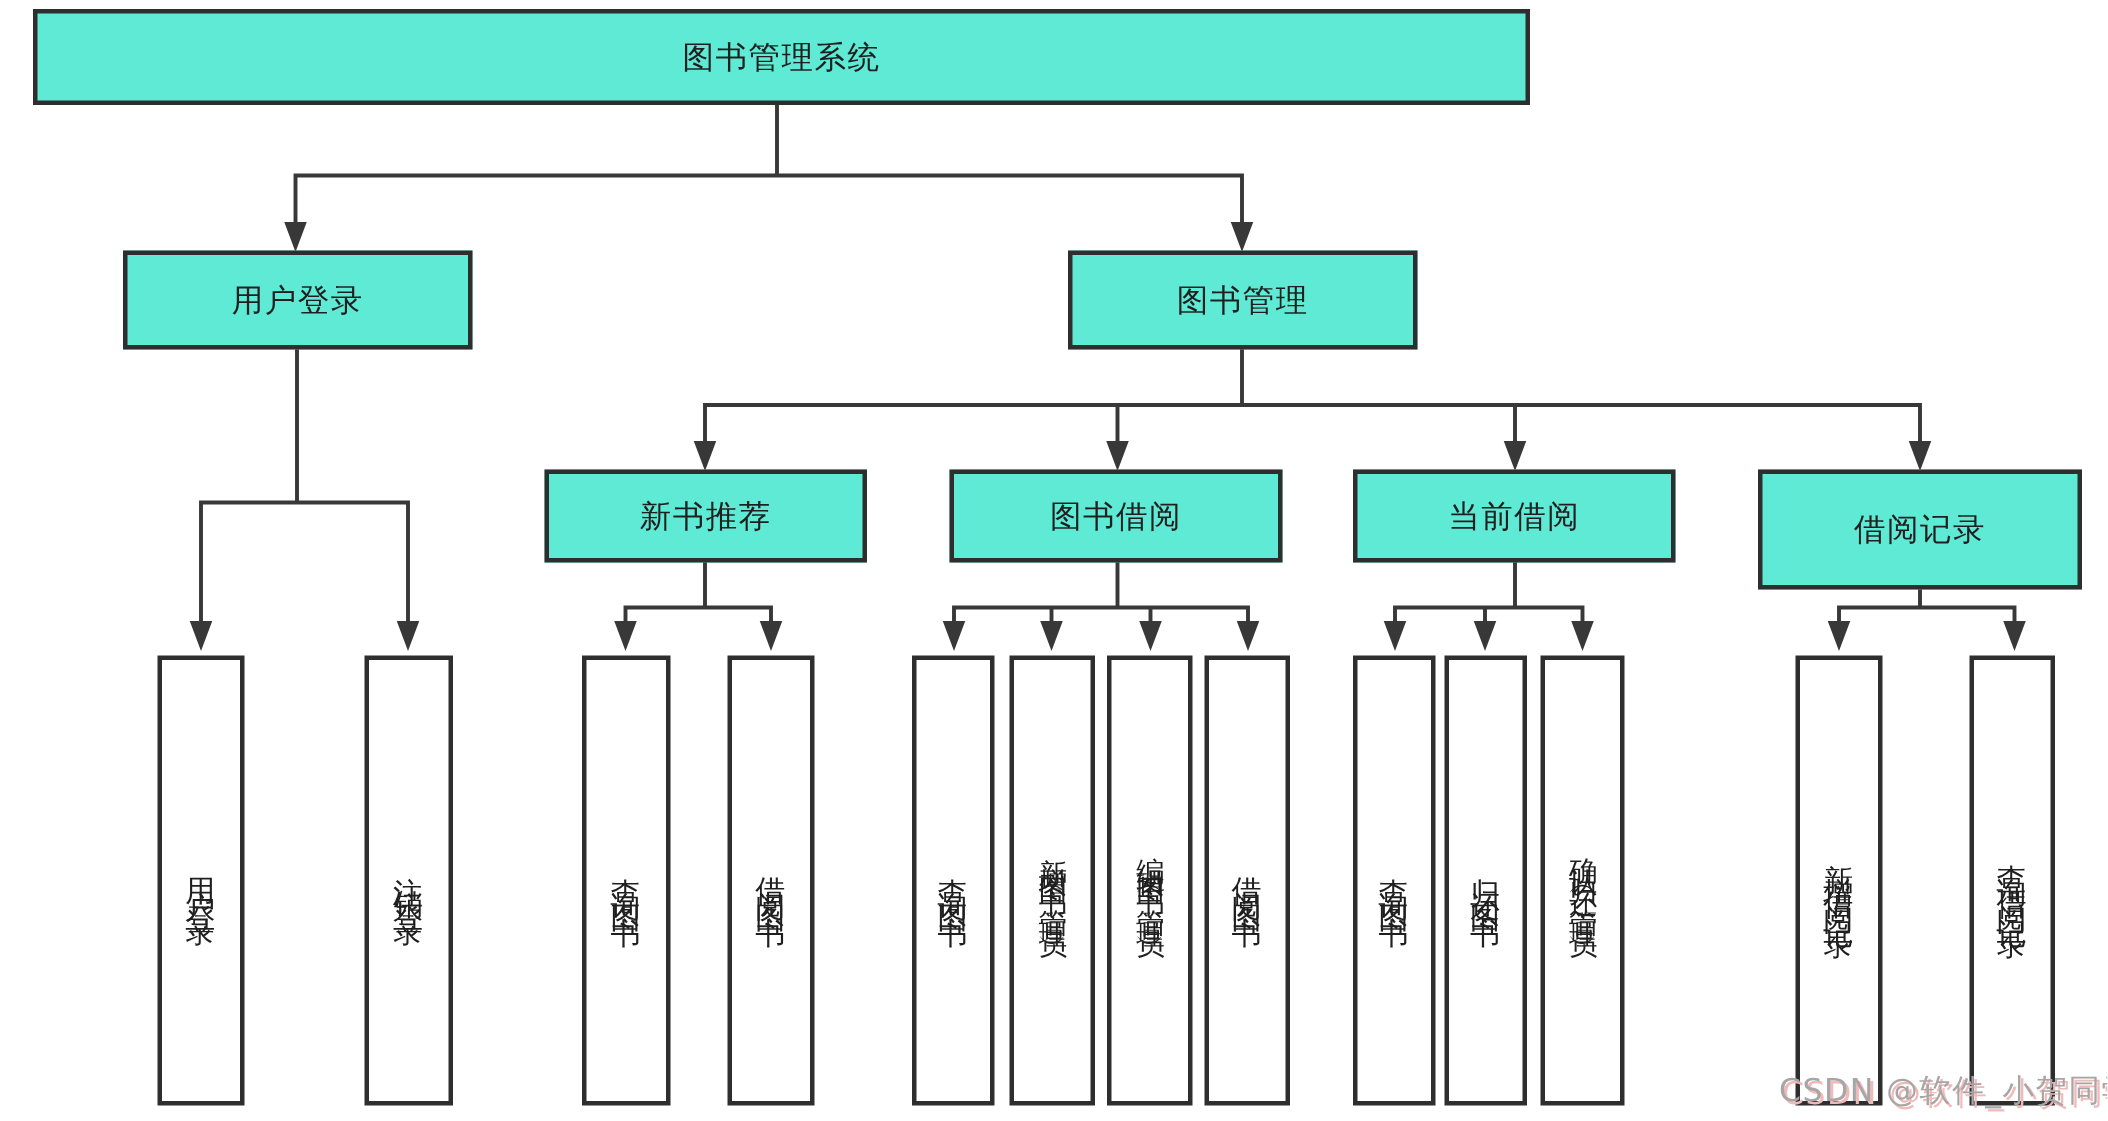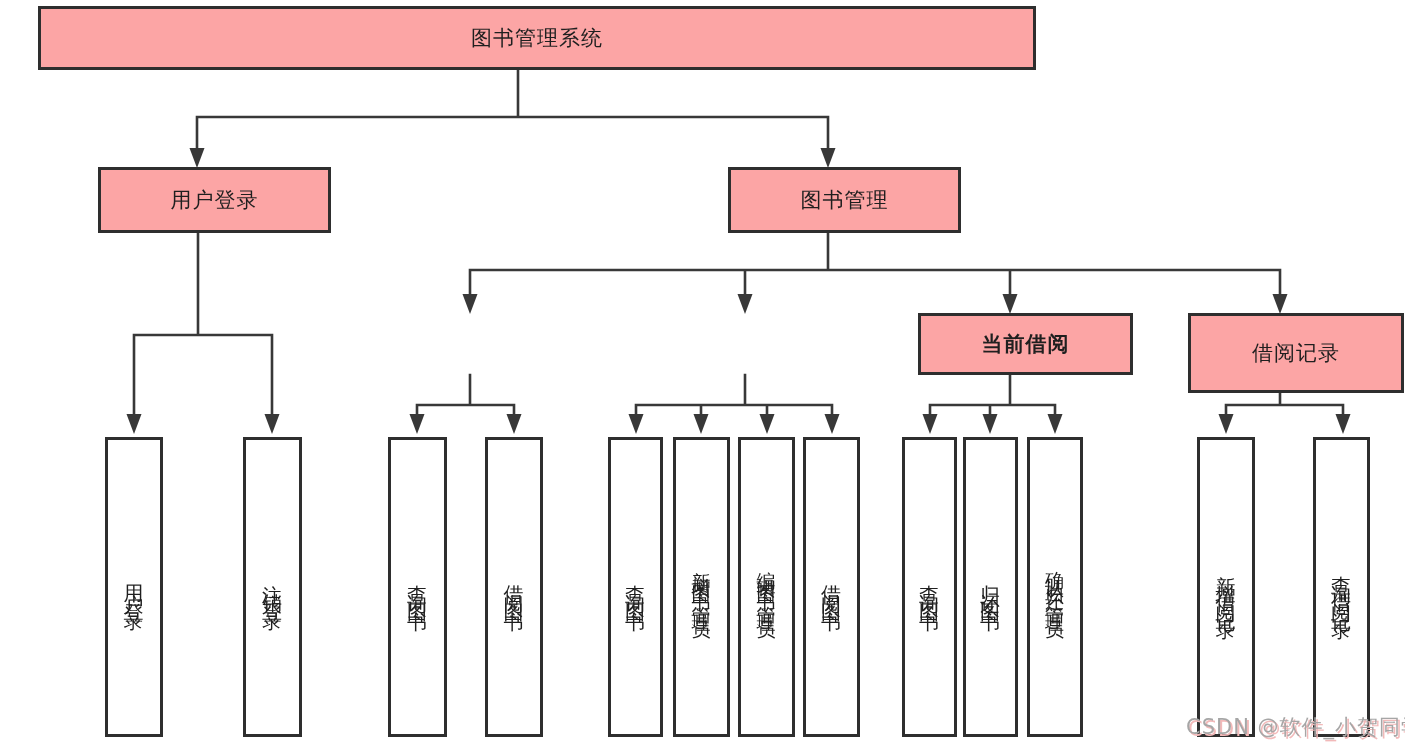--- a/index.html
+++ b/index.html
@@ -18,29 +18,28 @@
   #wires {
     position: absolute;
     left: 0; top: 0;
     width: 1405px; height: 747px;
     z-index: 1;
   }
   .hbox {
     position: absolute;
     box-sizing: border-box;
     border: 3px solid #2e2e2e;
-    background: #fca5a5;
+    background: #5eead4;
     display: flex;
     align-items: center;
     justify-content: center;
     font-size: 21px;
     color: #1f1f1f;
     letter-spacing: 1px;
     z-index: 2;
-    margin-left: 16px;
   }
   .vbox {
     position: absolute;
     box-sizing: border-box;
     border: 3px solid #2e2e2e;
     background: #ffffff;
     display: flex;
     align-items: center;
     justify-content: center;
     writing-mode: vertical-rl;
@@ -115,21 +114,27 @@
     <span>图书管理系统</span>
   </div>
 
   <div class="hbox" style="left:82px; top:167px; width:233px; height:66px;">
     <span>用户登录</span>
   </div>
   <div class="hbox" style="left:712px; top:167px; width:233px; height:66px;align-items:center;">
     <span>图书管理</span>
   </div>
 
-  <div class="hbox" style="left:902px; top:313px; width:215px; height:62px;font-weight:bold;">
+  <div class="hbox" style="left:363px; top:313px; width:215px; height:62px;">
+    <span>新书推荐</span>
+  </div>
+  <div class="hbox" style="left:633px; top:313px; width:222px; height:62px;">
+    <span>图书借阅</span>
+  </div>
+  <div class="hbox" style="left:902px; top:313px; width:215px; height:62px;">
     <span>当前借阅</span>
   </div>
   <div class="hbox" style="left:1172px; top:313px; width:216px; height:80px;">
     <span>借阅记录</span>
   </div>
 
   <div class="vbox" style="left:105px; width:58px;">
     <span>用户登录</span>
   </div>
   <div class="vbox" style="left:243px; width:59px;">

